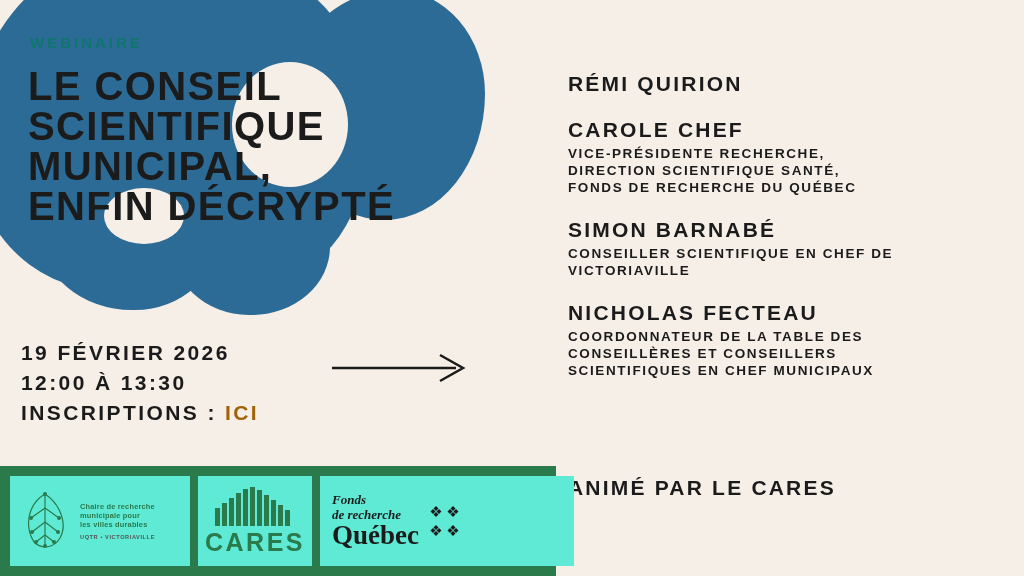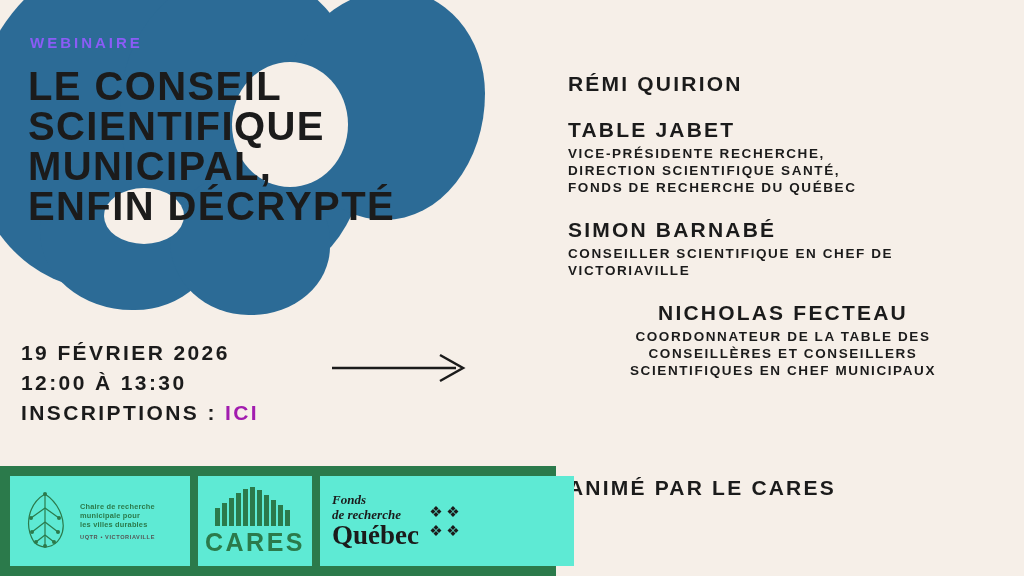--- a/index.html
+++ b/index.html
@@ -79,21 +79,21 @@
     height: 56px;
     background: #f6efe8;
     border-radius: 50%;
   }
 
   
   .webinaire {
     position: absolute;
     left: 30px;
     top: 34px;
-    color: #8b5cf6;
+    color: #0f766e;
     font-size: 15px;
     font-weight: bold;
     letter-spacing: 3px;
     z-index: 5;
   }
   .headline {
     position: absolute;
     left: 28px;
     top: 66px;
     width: 480px;
@@ -113,21 +113,21 @@
     color: #1b1b1b;
     font-size: 21px;
     line-height: 30px;
     letter-spacing: 2.4px;
     font-weight: bold;
     z-index: 5;
   }
   .details .line { white-space: nowrap; }
   .details .link {
     text-decoration: none;
-    color: #a21caf;
+    color: #a16207;
   }
 
   
   .arrow {
     position: absolute;
     left: 330px;
     top: 352px;
     width: 140px;
     height: 32px;
     z-index: 5;
@@ -135,21 +135,21 @@
 
   
   .speakers {
     position: absolute;
     left: 568px;
     top: 72px;
     width: 430px;
     z-index: 5;
   }
   .speaker { margin-bottom: 22px; }
-  .speaker:last-child { margin-bottom: 6px; text-align: center; }
+  .speaker:last-child { margin-bottom: 6px; }
   .sp-name {
     color: #1b1b1b;
     font-size: 21px;
     font-weight: bold;
     letter-spacing: 2.2px;
     line-height: 24px;
   }
   .sp-role {
     color: #1b1b1b;
     font-size: 13.5px;
@@ -320,21 +320,21 @@
     <polyline points="110,3 133,16 110,29" fill="none" stroke="#1b1b1b" stroke-width="2.5"></polyline>
   </svg>
 
   <div class="speakers">
 
     <div class="speaker">
       <div class="sp-name">RÉMI QUIRION</div>
     </div>
 
     <div class="speaker">
-      <div class="sp-name">TABLE JABET</div>
+      <div class="sp-name">CAROLE CHEF</div>
       <div class="sp-role">
         <div>VICE-PRÉSIDENTE RECHERCHE,</div>
         <div>DIRECTION SCIENTIFIQUE SANTÉ,</div>
         <div>FONDS DE RECHERCHE DU QUÉBEC</div>
       </div>
     </div>
 
     <div class="speaker">
       <div class="sp-name">SIMON BARNABÉ</div>
       <div class="sp-role">

